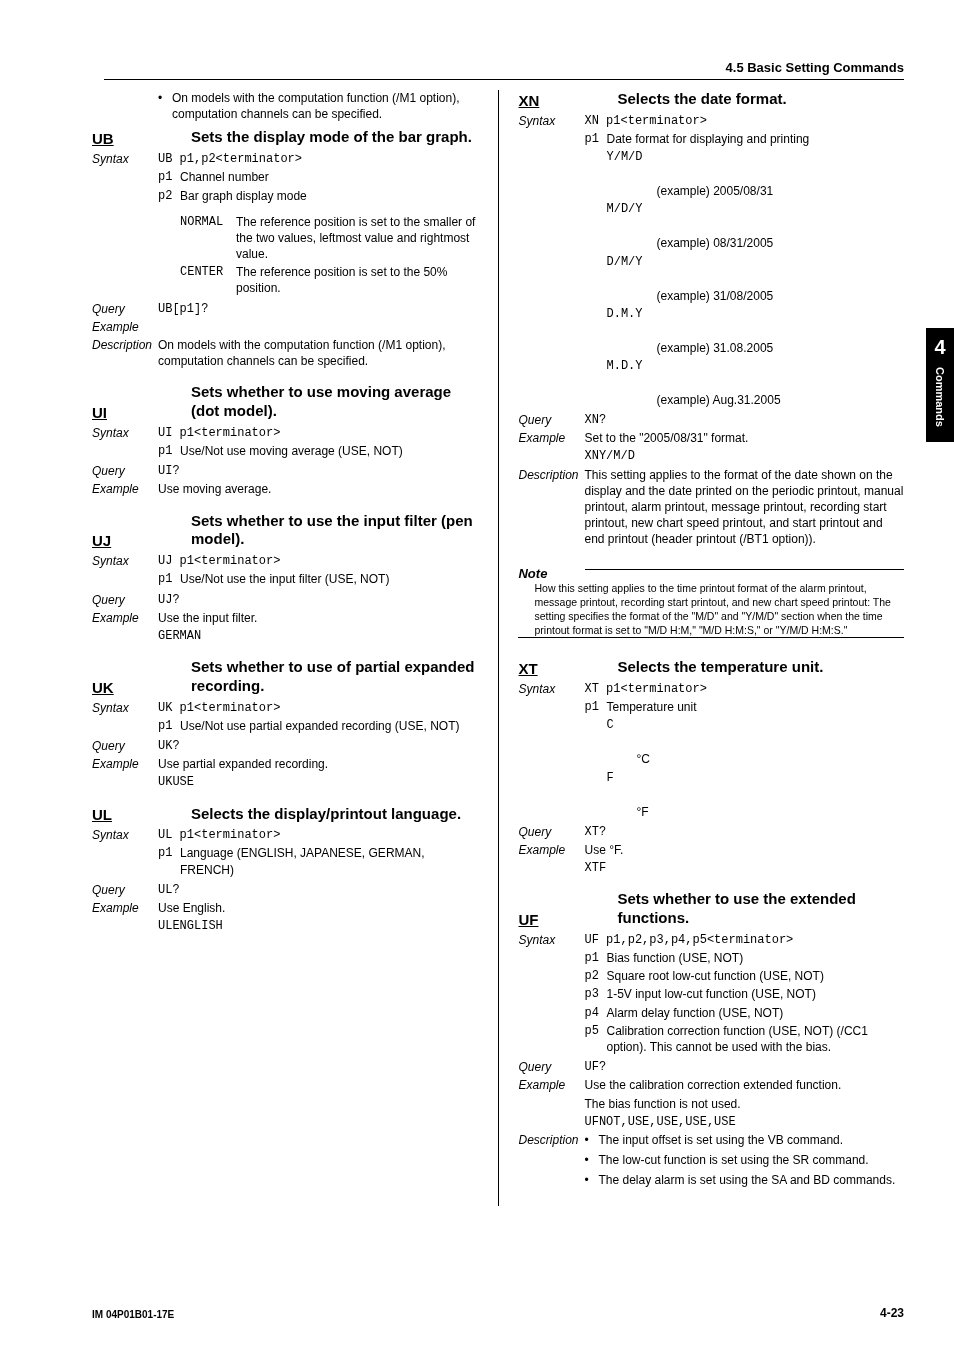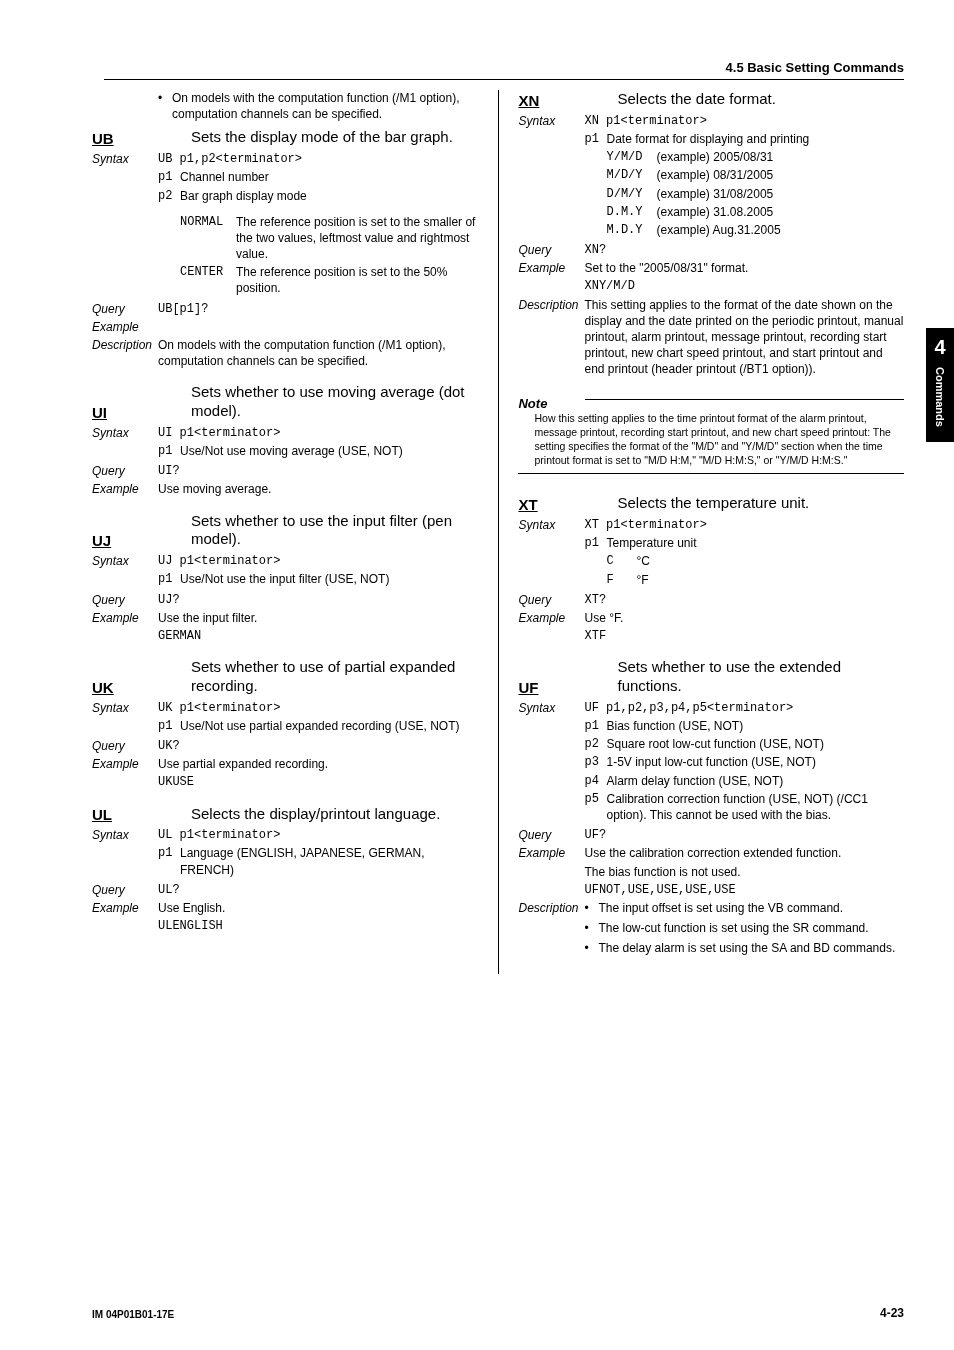--- a/index.html
+++ b/index.html
@@ -37,49 +37,49 @@
   .cmd-block { margin-bottom: 14px; }
   .cmd-header { display: flex; margin-bottom: 4px; align-items: flex-end; gap: 33px; }
   .cmd-code {
     width: 66px;
     flex-shrink: 0;
     font-weight: bold;
     font-size: 15px;
     text-decoration: underline;
   }
   .cmd-title {
-    font-weight: normal;
+    font-weight: bold;
     font-size: 15px;
     line-height: 1.25;
   }
   .row { display: flex; margin-bottom: 2px; line-height: 1.35; }
   .label {
     width: 66px;
     flex-shrink: 0;
     font-size: 12px;
     font-style: italic;
   }
   .content { flex: 1; font-size: 12px; }
   .mono { font-family: "Courier New", monospace; font-size: 12px; }
   .indent-row { display: flex; margin-bottom: 2px; line-height: 1.35; font-size: 12px; }
   .indent-row .p { width: 22px; flex-shrink: 0; font-family: "Courier New", monospace; }
   .indent-row .val { flex: 1; }
   .opt-row { display: flex; margin-bottom: 2px; line-height: 1.35; font-size: 12px; }
   .opt-row .opt { width: 56px; flex-shrink: 0; font-family: "Courier New", monospace; }
   .opt-row .desc { flex: 1; }
   .opt-row2 { display: flex; margin-bottom: 2px; line-height: 1.35; font-size: 12px; }
   .opt-row2 .opt { width: 50px; flex-shrink: 0; font-family: "Courier New", monospace; }
-  .opt-row2 .desc { flex: 1; }
+  .opt-row2 .desc { flex: 1; margin-top: 34px; }
   .plain { font-size: 12px; line-height: 1.35; }
   .bullet-row { display: flex; margin-bottom: 4px; line-height: 1.35; font-size: 12px; }
   .bullet-row .b { width: 14px; flex-shrink: 0; }
   .note-title { font-weight: bold; font-style: italic; font-size: 13px; position: relative; }
   .note-line { border-bottom: 1px solid #000; margin-bottom: 4px; position:relative; top:-7px; margin-left: 38px;}
   .note-wrap { margin-top: 18px; margin-bottom: 20px; }
-  .note-body { font-size: 10.5px; line-height: 1.35; padding-left: 16px; border-bottom: 1px solid #000; padding-bottom: 6px;}
+  .note-body { font-size: 10.5px; line-height: 1.35; padding-left: 16px; border-bottom: 1px solid #000; padding-bottom: 0;}
   .tab {
     position: absolute;
     right: 0;
     top: 328px;
     width: 28px;
     height: 114px;
     background: #000;
     color: #fff;
     display: flex;
     flex-direction: column;

